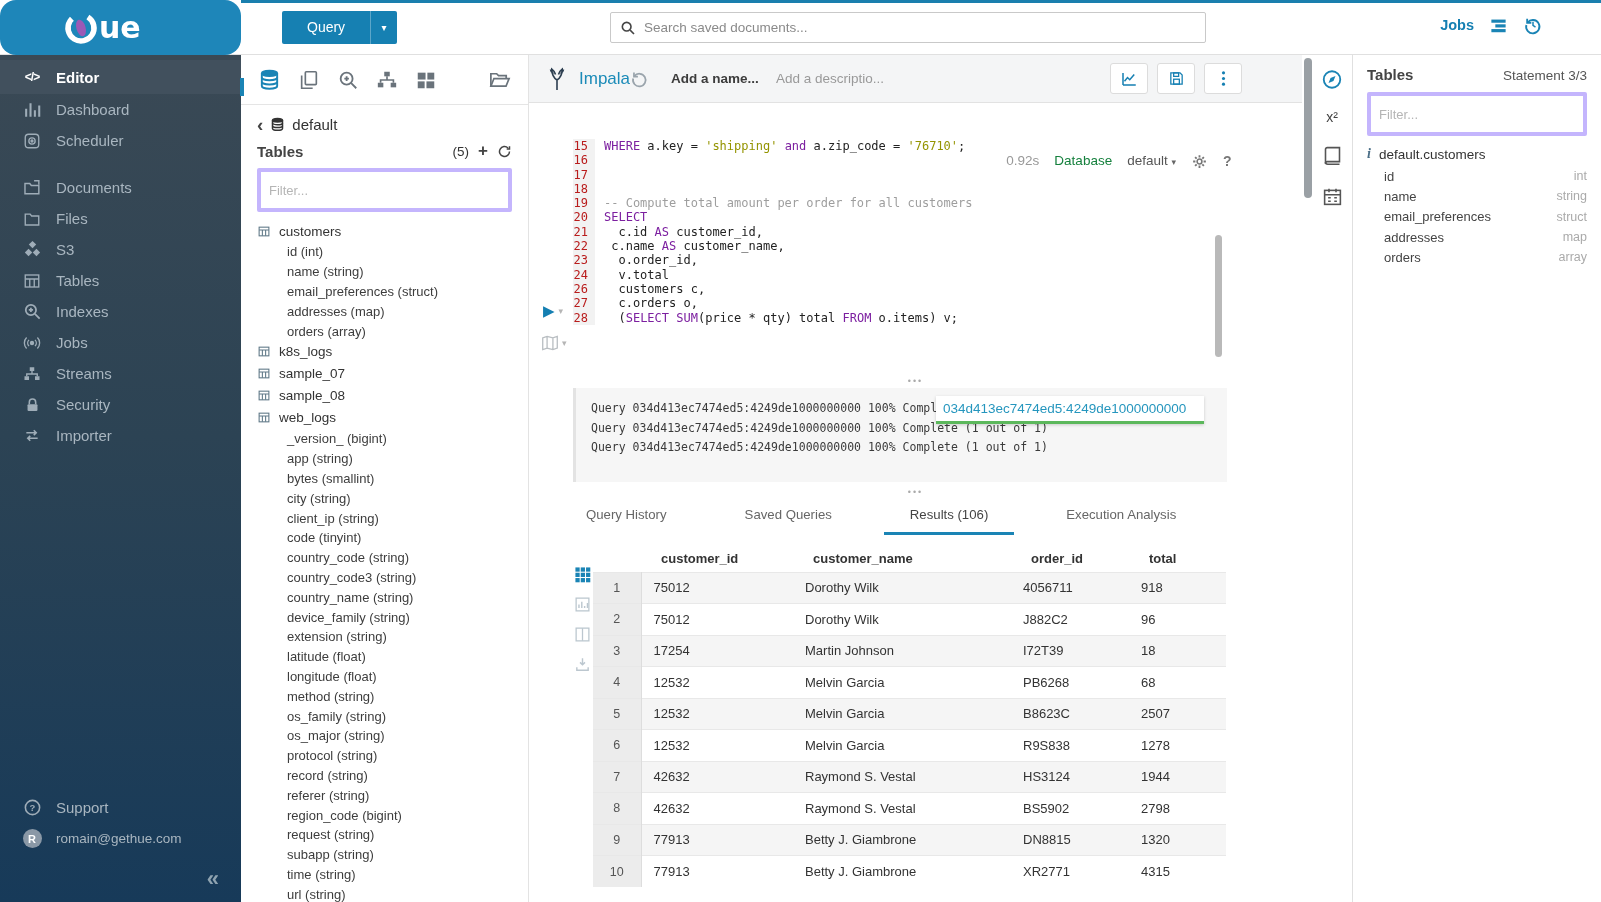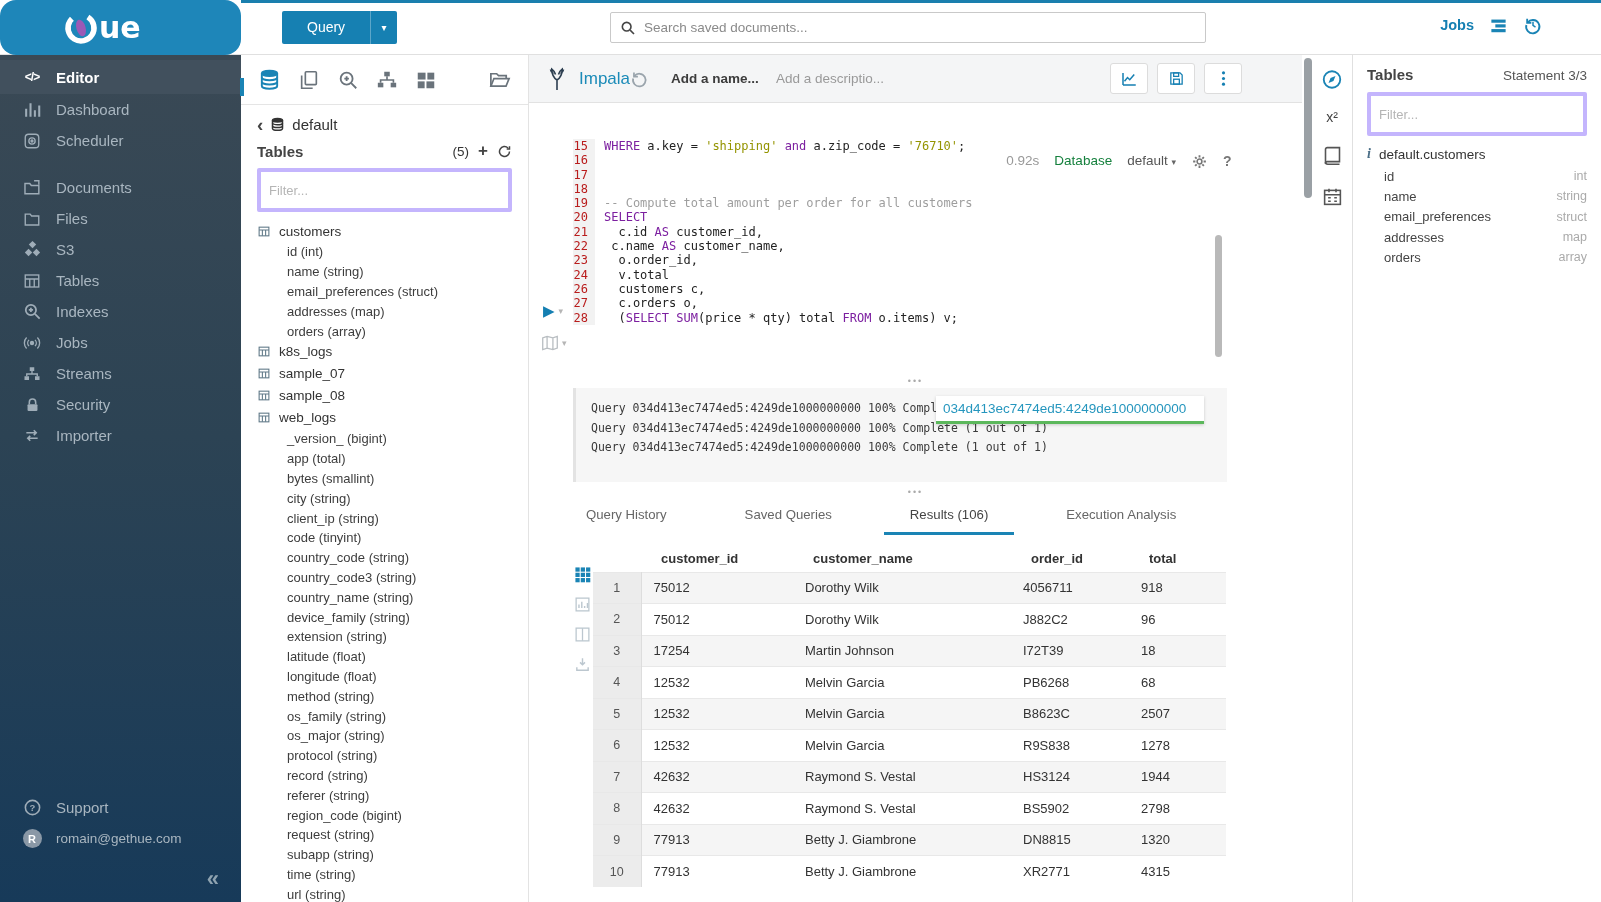--- a/index.html
+++ b/index.html
@@ -463,21 +463,21 @@
         <div class="tbl-row">
           <span class="icon">
             <svg width="14" height="13" viewBox="0 0 24 24" fill="none" stroke="currentColor" stroke-width="2">
               <rect x="3" y="4" width="18" height="16"></rect>
               <path d="M3 9.3h18M9 9.3V20M15 9.3V20"></path>
             </svg>
           </span>
           <span>web_logs</span>
         </div>
         <div class="col-row">_version_ (bigint)</div>
-        <div class="col-row">app (total)</div>
+        <div class="col-row">app (string)</div>
         <div class="col-row">bytes (smallint)</div>
         <div class="col-row">city (string)</div>
         <div class="col-row">client_ip (string)</div>
         <div class="col-row">code (tinyint)</div>
         <div class="col-row">country_code (string)</div>
         <div class="col-row">country_code3 (string)</div>
         <div class="col-row">country_name (string)</div>
         <div class="col-row">device_family (string)</div>
         <div class="col-row">extension (string)</div>
         <div class="col-row">latitude (float)</div>

